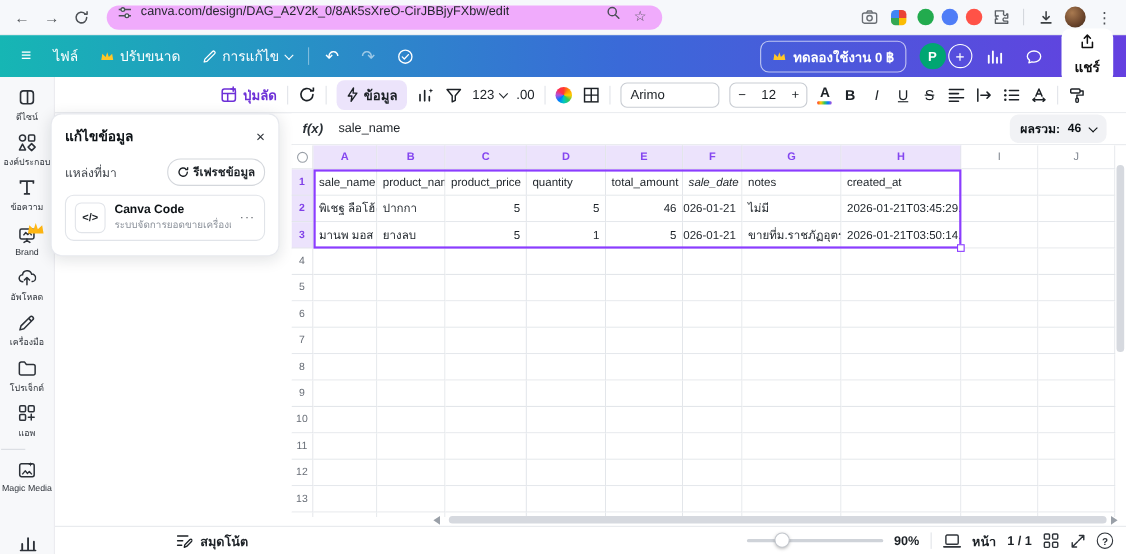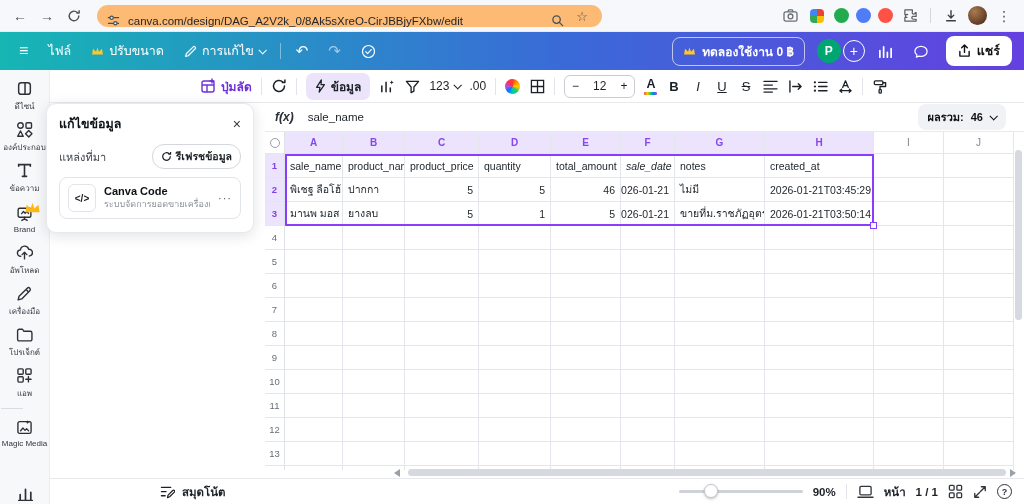--- a/index.html
+++ b/index.html
@@ -6,36 +6,36 @@
   html,body{width:1024px;height:504px;}
   body{font-family:"Liberation Sans",sans-serif;background:#fff;overflow:hidden;}
   #app{position:relative;width:1024px;height:504px;background:#fff;overflow:hidden;}
   .grow{flex:1;}
   svg{display:block;}
   .chev{display:inline-block;width:6px;height:6px;border-right:1.4px solid currentColor;border-bottom:1.4px solid currentColor;transform:rotate(45deg) translateY(-1px);}
 
   
   .browser{position:absolute;left:0;top:0;width:1024px;height:32px;background:#f6f8fb;display:flex;align-items:center;padding:0 10px;gap:7px;border-bottom:1px solid #e8ebef;}
   .b-ico{width:20px;height:20px;display:flex;align-items:center;justify-content:center;color:#4d5156;font-size:14px;flex:0 0 auto;}
-  .omnibox{width:505px;height:22px;background:#fdba74;border-radius:11px;display:flex;align-items:flex-end;padding:0 10px;gap:8px;color:#4a4f55;flex:0 0 auto;margin-left:6px;}
+  .omnibox{width:505px;height:22px;background:#f0abfc;border-radius:11px;display:flex;align-items:flex-start;padding:0 10px;gap:8px;color:#4a4f55;flex:0 0 auto;margin-left:6px;}
   .omnibox .url{font-size:11.5px;color:#23272c;white-space:nowrap;overflow:hidden;}
   .ext-dot{width:15px;height:15px;border-radius:50%;flex:0 0 auto;}
   .b-divider{width:1px;height:15px;background:#d4d8dd;margin:0 3px;}
   .b-avatar{width:19px;height:19px;border-radius:50%;background:radial-gradient(circle at 35% 30%,#a97a50 0%,#6b452c 60%,#3c2718 100%);flex:0 0 auto;}
   .pinwheel{width:14px;height:14px;border-radius:4px;background:conic-gradient(#ea4335 0 25%,#fbbc04 0 50%,#34a853 0 75%,#4285f4 0 100%);}
 
   
   .cheader{position:absolute;left:0;top:32px;width:1024px;height:38px;display:flex;align-items:center;gap:6px;padding:0 12px;color:#fff;}
   .ch-item{display:flex;align-items:center;gap:5px;font-size:12.5px;padding:4px 7px;border-radius:6px;white-space:nowrap;}
   .ch-div{width:1px;height:16px;background:rgba(255,255,255,.4);margin:0 2px;}
   .ch-title{font-size:12px;color:rgba(255,255,255,.96);white-space:nowrap;}
   .trial-pill{display:flex;align-items:center;gap:6px;border:1px solid rgba(255,255,255,.65);border-radius:8px;padding:4px 10px;font-size:12px;font-weight:bold;margin:0 6px;white-space:nowrap;}
   .avatar-p{width:24px;height:24px;border-radius:50%;background:#00a672;color:#fff;font-size:12px;font-weight:bold;display:flex;align-items:center;justify-content:center;}
   .add-circle{width:22px;height:22px;border-radius:50%;border:1.5px solid #fff;color:#fff;font-size:14px;display:flex;align-items:center;justify-content:center;margin-left:-4px;}
-  .share-pill{display:flex;align-items:center;gap:6px;background:#fff;color:#111;border-radius:8px;padding:5px 12px;font-size:12.5px;font-weight:bold;margin-left:4px;}
+  .share-pill{display:flex;align-items:center;gap:6px;background:#fff;color:#111;border-radius:8px;padding:5px 12px;font-size:12.5px;font-weight:bold;margin-left:4px;flex-direction:column;}
   .dim{opacity:.55;}
 
   
   .rail{position:absolute;left:0;top:70px;width:50px;height:434px;background:#f7f8fa;border-right:1px solid #ececf0;display:flex;flex-direction:column;align-items:center;padding-top:6px;}
   .rail-item{width:48px;height:41px;display:flex;flex-direction:column;align-items:center;justify-content:center;gap:3px;color:#2c3138;position:relative;}
   .rail-item .lbl{font-size:8px;color:#30353c;white-space:nowrap;}
   .rail-item svg{width:17px;height:17px;}
   .rail-div{width:22px;height:1px;background:#d9dce1;margin:4px 0;}
   .pro-crown{position:absolute;top:0px;right:8px;color:#ffb712;}
   .rail-bottom{position:absolute;left:0;bottom:2px;width:50px;display:flex;justify-content:center;color:#2c3138;}
@@ -373,20 +373,21 @@
     <span class="tb-btn">.00</span>
     <span class="tb-div"></span>
     <span class="wheel"></span>
     <span class="tb-ico">
       <svg width="15" height="15" viewBox="0 0 16 16">
           <rect x="1.5" y="1.5" width="13" height="13" fill="none" stroke="#1c2126" stroke-width="1.4"></rect>
           <path d="M8 1.5v13M1.5 8h13" stroke="#1c2126" stroke-width="1.4"></path>
         </svg>
     </span>
     <span class="tb-div"></span>
+    <span class="font-box">Arimo</span>
     <span class="size-box">
       <span>−</span>
       <span>12</span>
       <span>+</span>
     </span>
     <span class="color-a">
       <span>A</span>
         <span class="bar"></span>
     </span>
     <span class="fmt" style="font-weight:bold">B</span>

